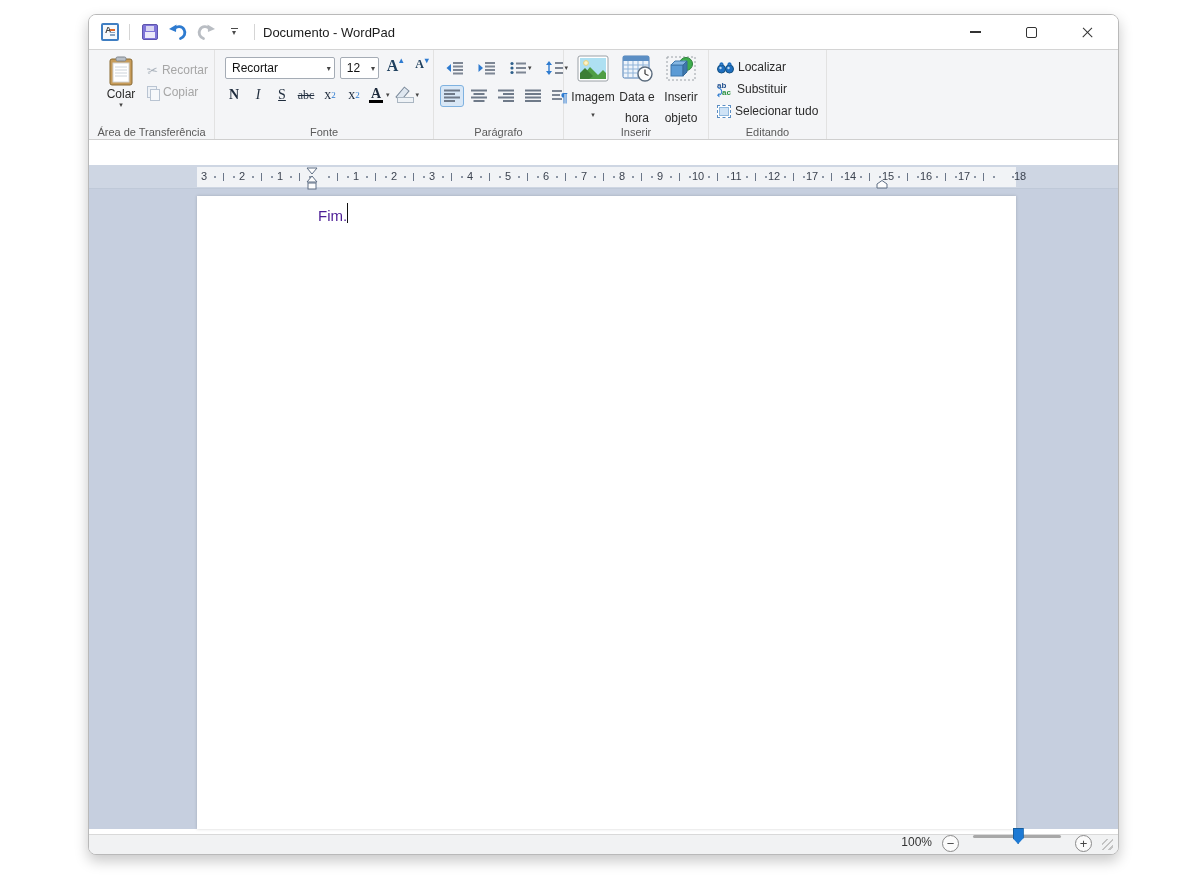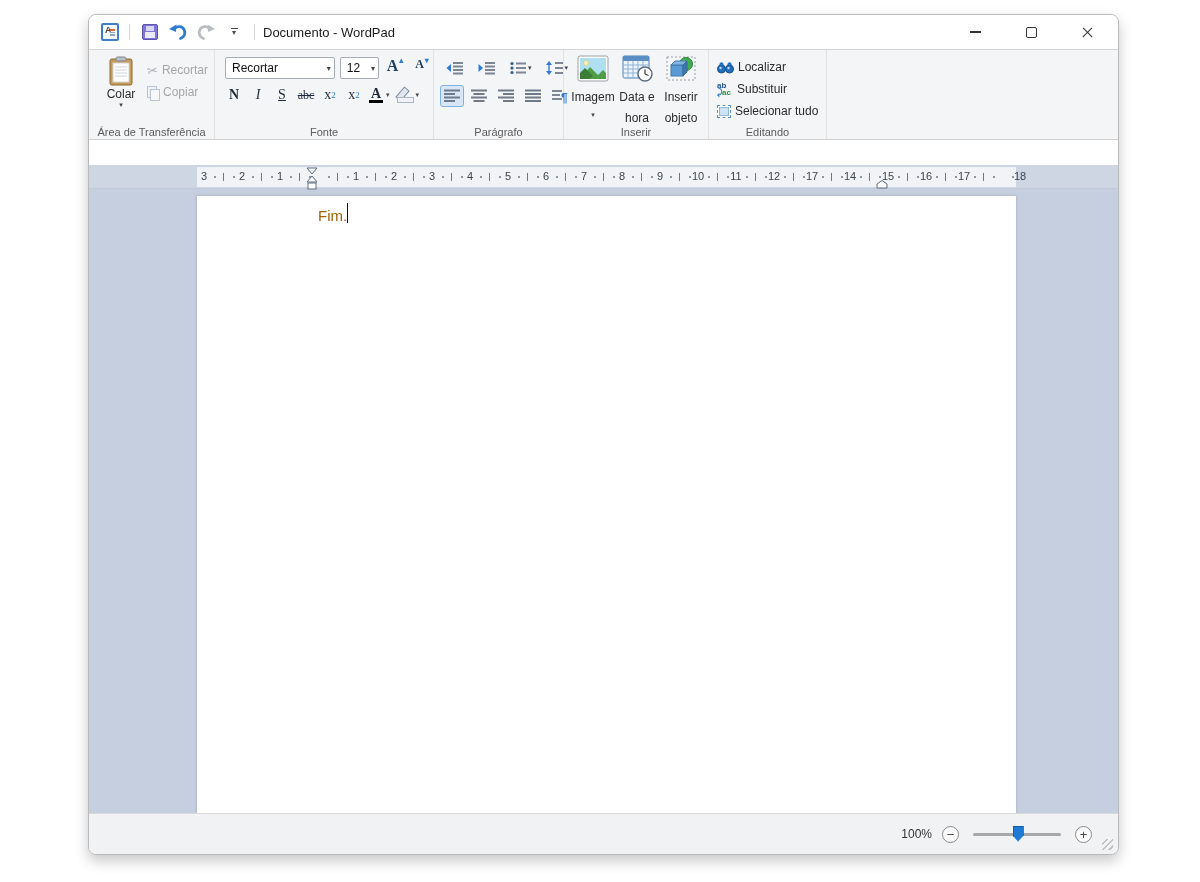--- a/index.html
+++ b/index.html
@@ -101,26 +101,26 @@
   
   .docarea { position:absolute; left:0; right:0; top:150px; bottom:25px; background:#c6cfdf; }
   .ruler-strip { position:absolute; left:0; top:0; width:100%; height:24px; background:#ced6e3; border-bottom:1px solid #bfc9d8; }
   .ruler { position:absolute; left:108px; top:2px; width:819px; height:20px; background:#f1f3f6; }
   .ruler .num { position:absolute; top:3px; transform:translateX(-50%); font-size:11px; color:#3c4350; }
   .ruler .tick { position:absolute; top:6px; width:1px; height:8px; background:#6a7689; }
   .ruler .dot { position:absolute; top:9px; width:2px; height:2px; border-radius:50%; background:#6a7689; }
   .marker-zero { position:absolute; top:0; width:12px; height:24px; transform:translateX(-6px); z-index:2; }
   .marker-right { position:absolute; top:13px; width:12px; height:9px; transform:translateX(-6px); z-index:2; }
   .page { position:absolute; left:108px; top:31px; width:819px; bottom:0; background:#fff; box-shadow:0 0 3px rgba(0,0,0,.18); }
-  .doc-text { position:absolute; left:121px; top:11px; font-size:15px; color:#a16207; }
+  .doc-text { position:absolute; left:121px; top:11px; font-size:15px; color:#4c1d95; }
   .caret-line { position:absolute; left:150px; top:7px; width:1px; height:20px; background:#111; }
 
   
-  .statusbar { position:absolute; left:0; right:0; bottom:0; height:41px; background:#f1f2f3; border-top:1px solid #d9d9d9;
-    display:flex; align-items:center; justify-content:flex-end; padding-right:26px; gap:10px; }
+  .statusbar { position:absolute; left:0; right:0; bottom:0; height:20px; background:#f1f2f3; border-top:1px solid #d9d9d9;
+    display:flex; justify-content:flex-end; padding-right:26px; gap:10px; }
   .zoom-level { font-size:12px; color:#333; }
   .zoom-btn { width:17px; height:17px; border-radius:50%; border:1px solid #8a8a8a; background:#fbfbfb; color:#444;
     display:flex; align-items:center; justify-content:center; font-size:13px; line-height:13px; }
   .zoom-track { width:88px; height:3px; background:#a8a8a8; border-radius:2px; position:relative; margin:0 4px; }
   .zoom-thumb { position:absolute; left:45%; top:-7px; width:11px; height:16px; background:#1e7ad4; border:1px solid #155d9e;
     clip-path:polygon(0 0,100% 0,100% 62%,50% 100%,0 62%); }
   .resize-grip { position:absolute; right:5px; bottom:4px; width:11px; height:11px;
     background:repeating-linear-gradient(135deg, transparent 0 3px, #bdbdbd 3px 4.5px); opacity:.9; }
 
   svg { display:block; }

